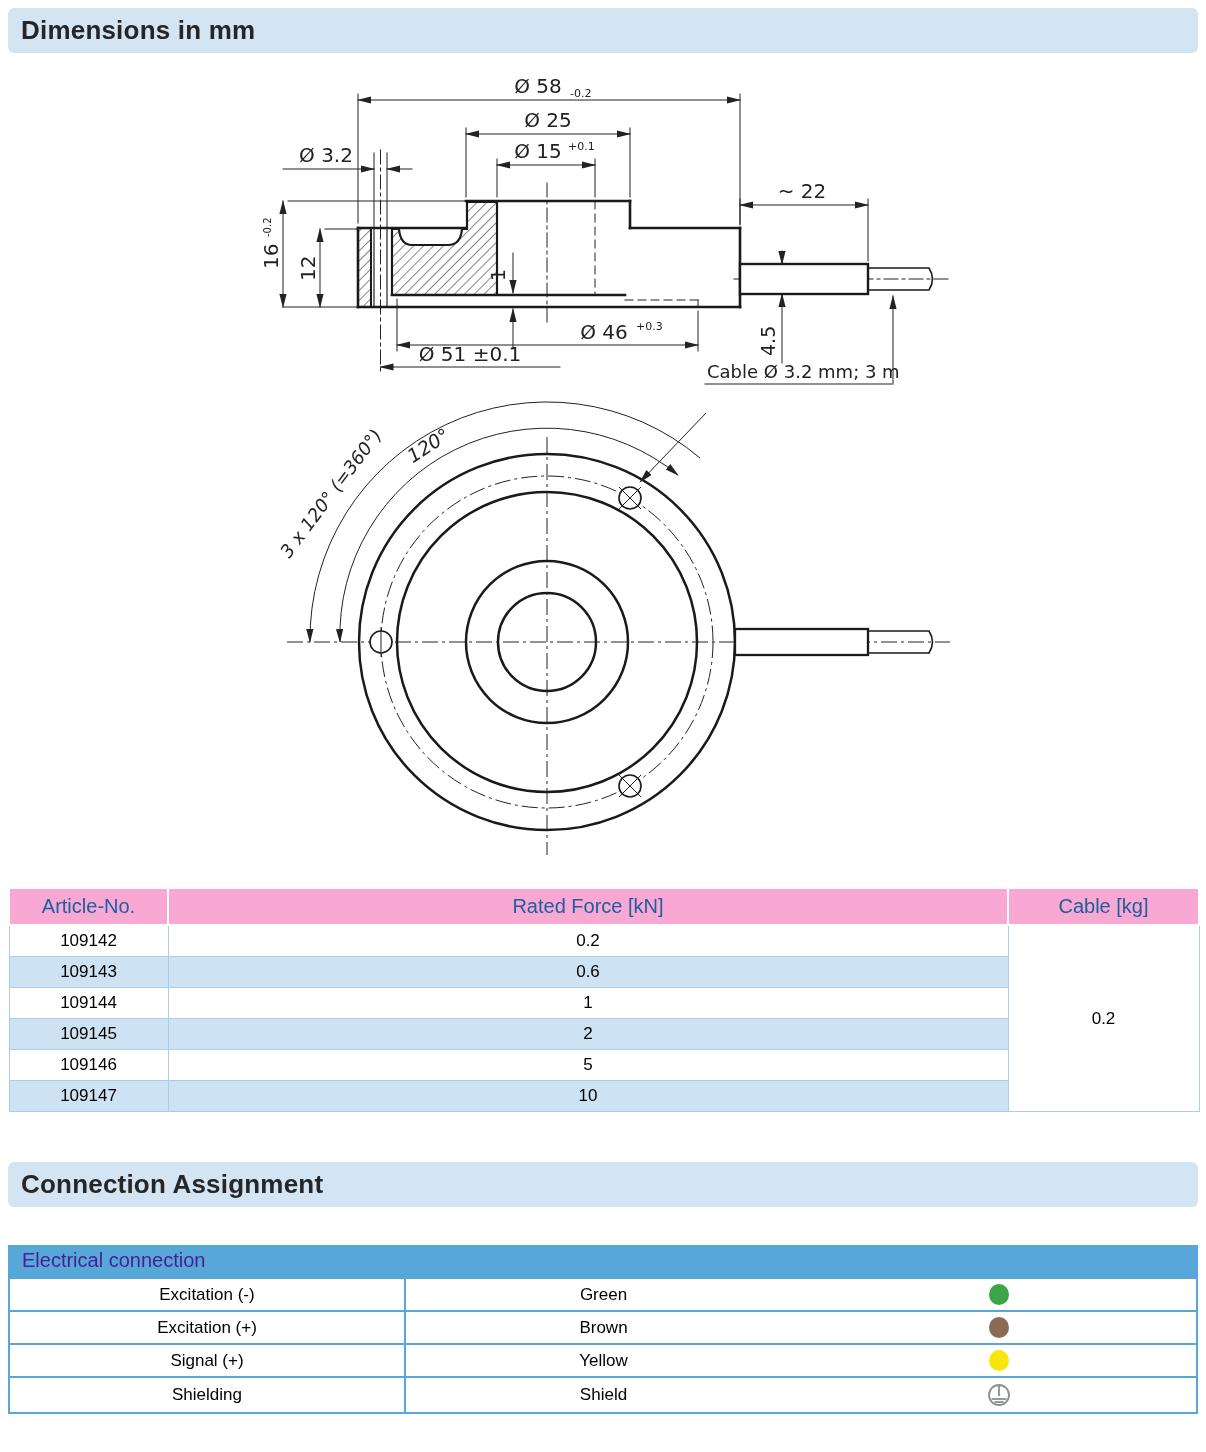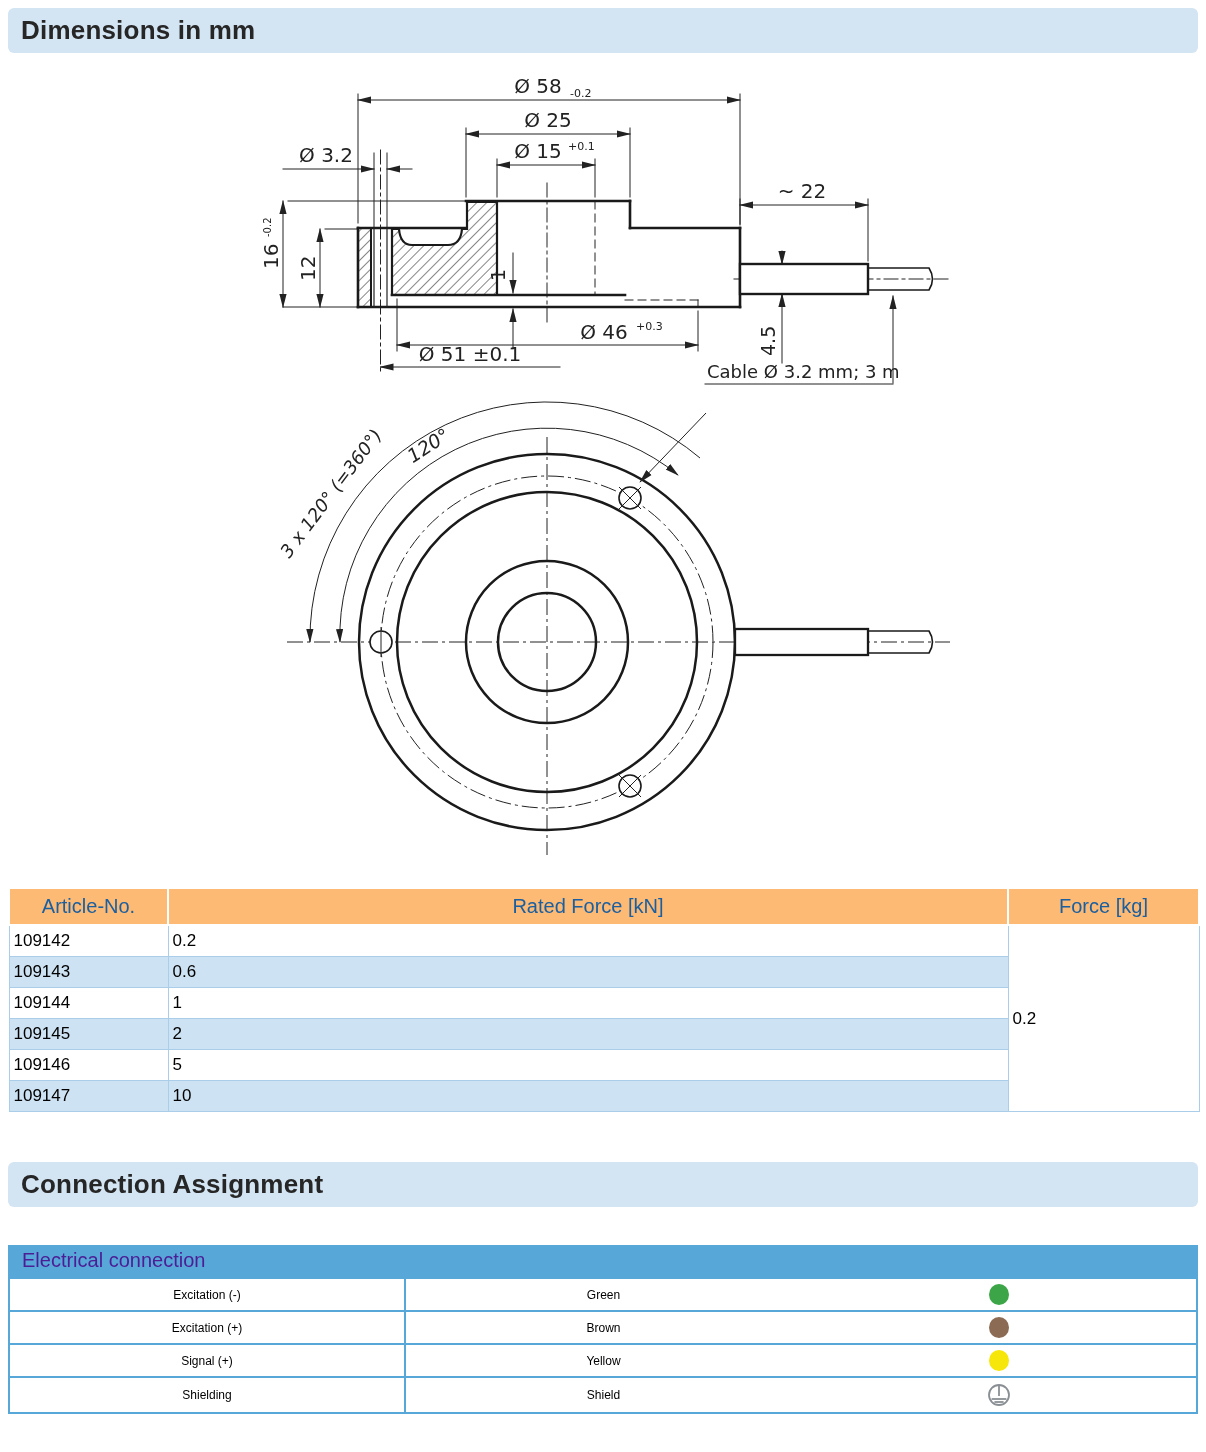--- a/index.html
+++ b/index.html
@@ -4,33 +4,33 @@
 <style>
   html,body{margin:0;padding:0;background:#ffffff;width:1206px;height:1452px;overflow:hidden;
     font-family:"Liberation Sans",sans-serif;}
   .banner{background:#d3e4f3;color:#262626;font-weight:bold;font-size:26px;
     padding:7px 0 7px 13px;margin:8px 8px 0 8px;letter-spacing:0.2px;border-radius:6px;}
   #drawing-wrap{width:997px;height:812px;margin-top:2px;}
   svg text{font-family:"DejaVu Sans",sans-serif;fill:#222;}
 
   
   table.article{border-collapse:collapse;margin:20px 8px 0 8px;width:1190px;table-layout:fixed;}
-  table.article th{background:#fdba74;color:#1b5fa0;font-weight:normal;font-size:20px;
+  table.article th{background:#f9a8d4;color:#1b5fa0;font-weight:normal;font-size:20px;
     padding:6px 4px;border:2px solid #ffffff;}
-  table.article td{font-size:17px;color:#000;text-align:left;padding:5px 4px;
+  table.article td{font-size:17px;color:#000;text-align:center;padding:5px 4px;
     border:1px solid #aacdea;}
   table.article tr:nth-child(even) td.fcell{background:#cde2f2;}
   table.article td.weight-cell{background:#ffffff;font-size:17px;}
   col.c1{width:159px;} col.c2{width:840px;} col.c3{width:191px;}
 
   
   table.elec{border-collapse:collapse;margin:38px 8px 0 8px;width:1190px;table-layout:fixed;}
   table.elec td.hdr{background:#57a7d8;color:#4c1d95;font-size:20px;text-align:left;
     padding:4px 0 5px 12px;border:none;}
-  table.elec td{font-size:12px;color:#000;text-align:center;padding:5px 4px;
+  table.elec td{font-size:17px;color:#000;text-align:center;padding:5px 4px;
     border-top:2px solid #57a7d8;border-bottom:2px solid #57a7d8;}
   table.elec{border-left:2px solid #57a7d8;border-right:2px solid #57a7d8;}
   td.fn{border-right:2px solid #57a7d8;width:470px;}
   td.cname{width:285px;}
   .dot{display:inline-block;width:20px;height:21px;border-radius:50%;vertical-align:middle;}
   .dot.outlined{border:1.6px solid #333;}
 </style>
 </head>
 <body>
 
@@ -185,21 +185,21 @@
 <table class="article">
   <colgroup>
       <col class="c1">
       <col class="c2">
       <col class="c3">
     </colgroup>
   <thead>
     <tr>
       <th>Article-No.</th>
       <th>Rated Force [kN]</th>
-      <th>Force [kg]</th>
+      <th>Cable [kg]</th>
     </tr>
   </thead>
   <tbody>
     <tr>
       <td class="fcell">109142</td>
       <td class="fcell">0.2</td>
       <td class="weight-cell" rowspan="6">0.2</td>
     </tr>
     <tr>
       <td class="fcell">109143</td>

